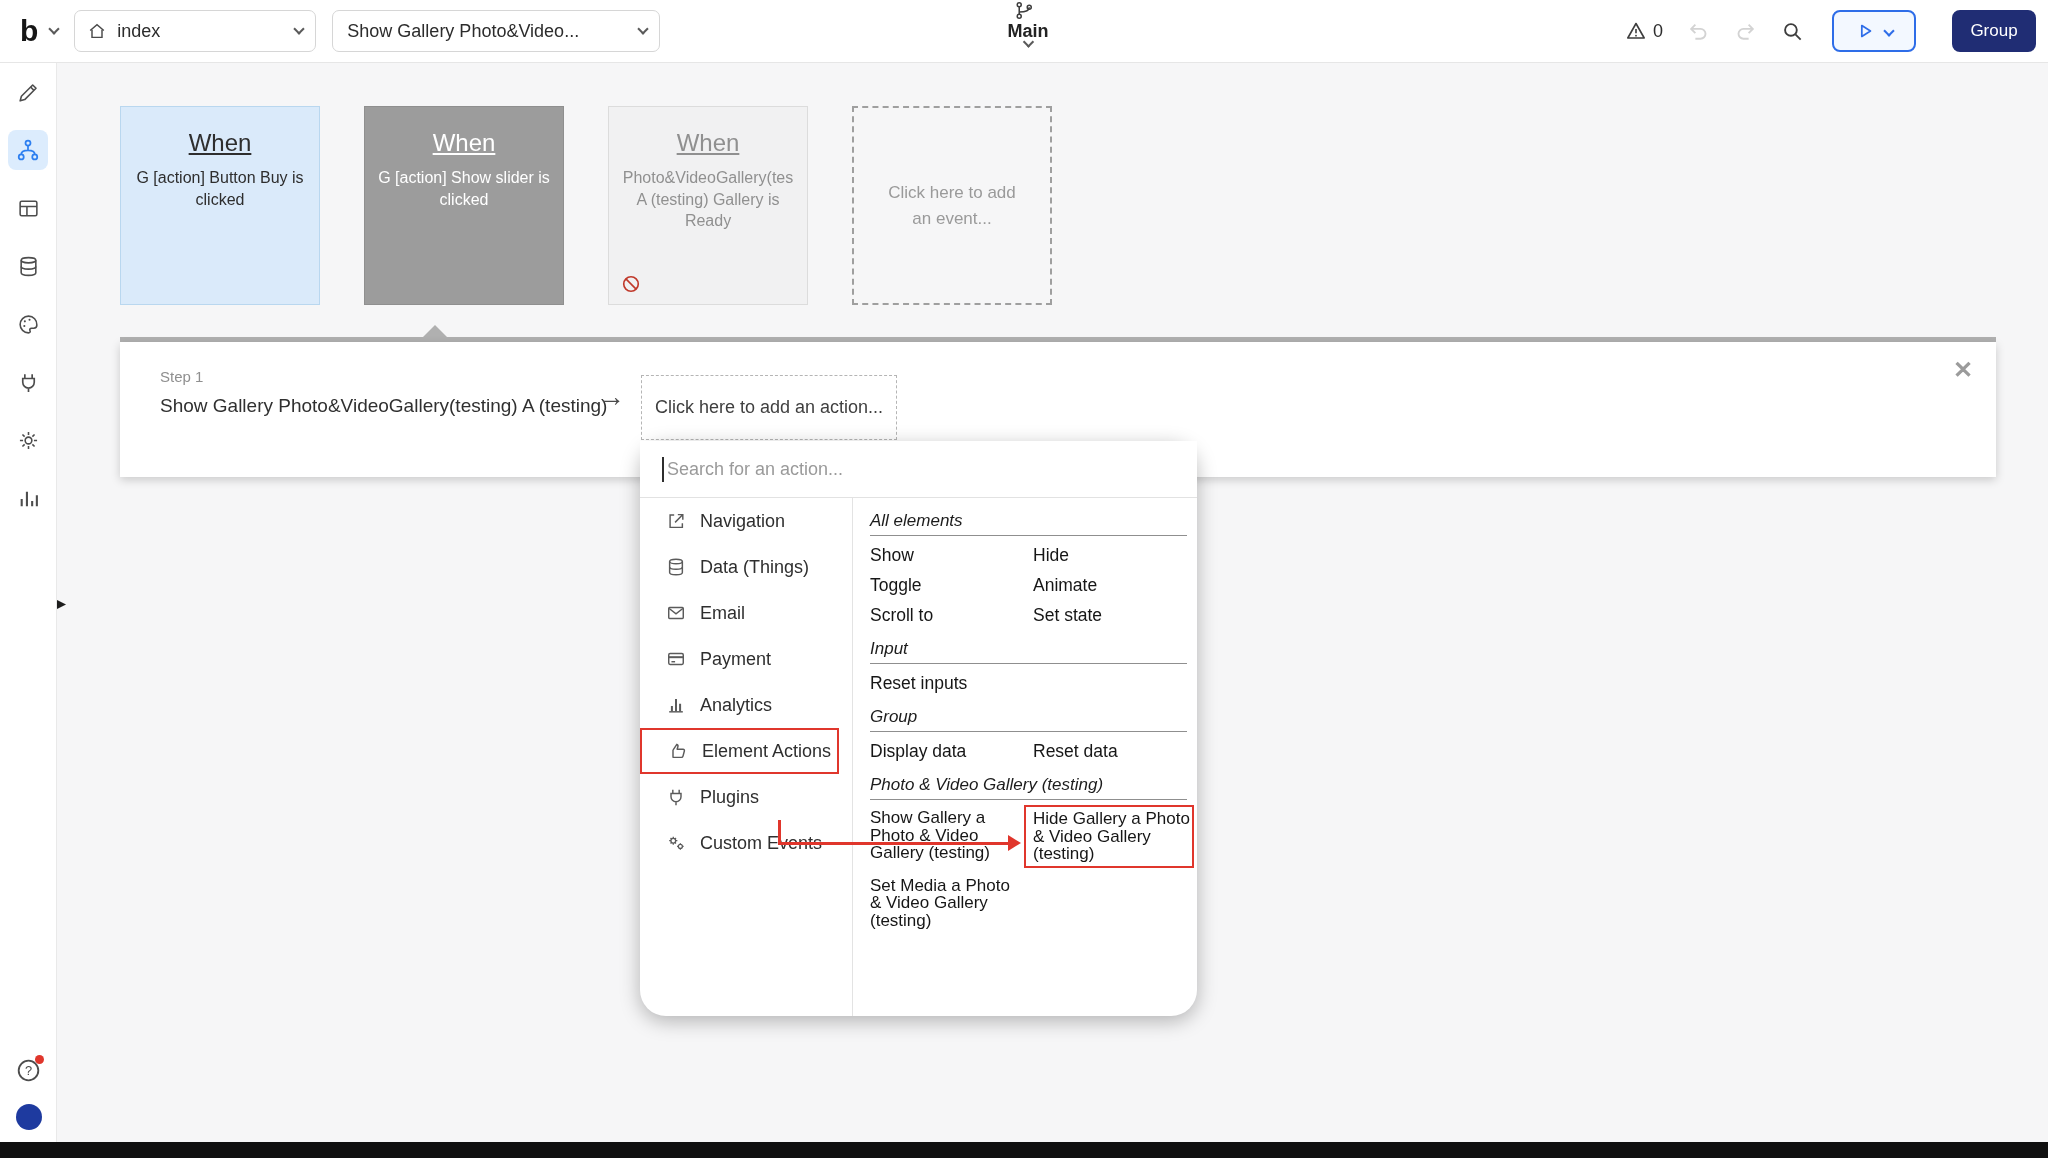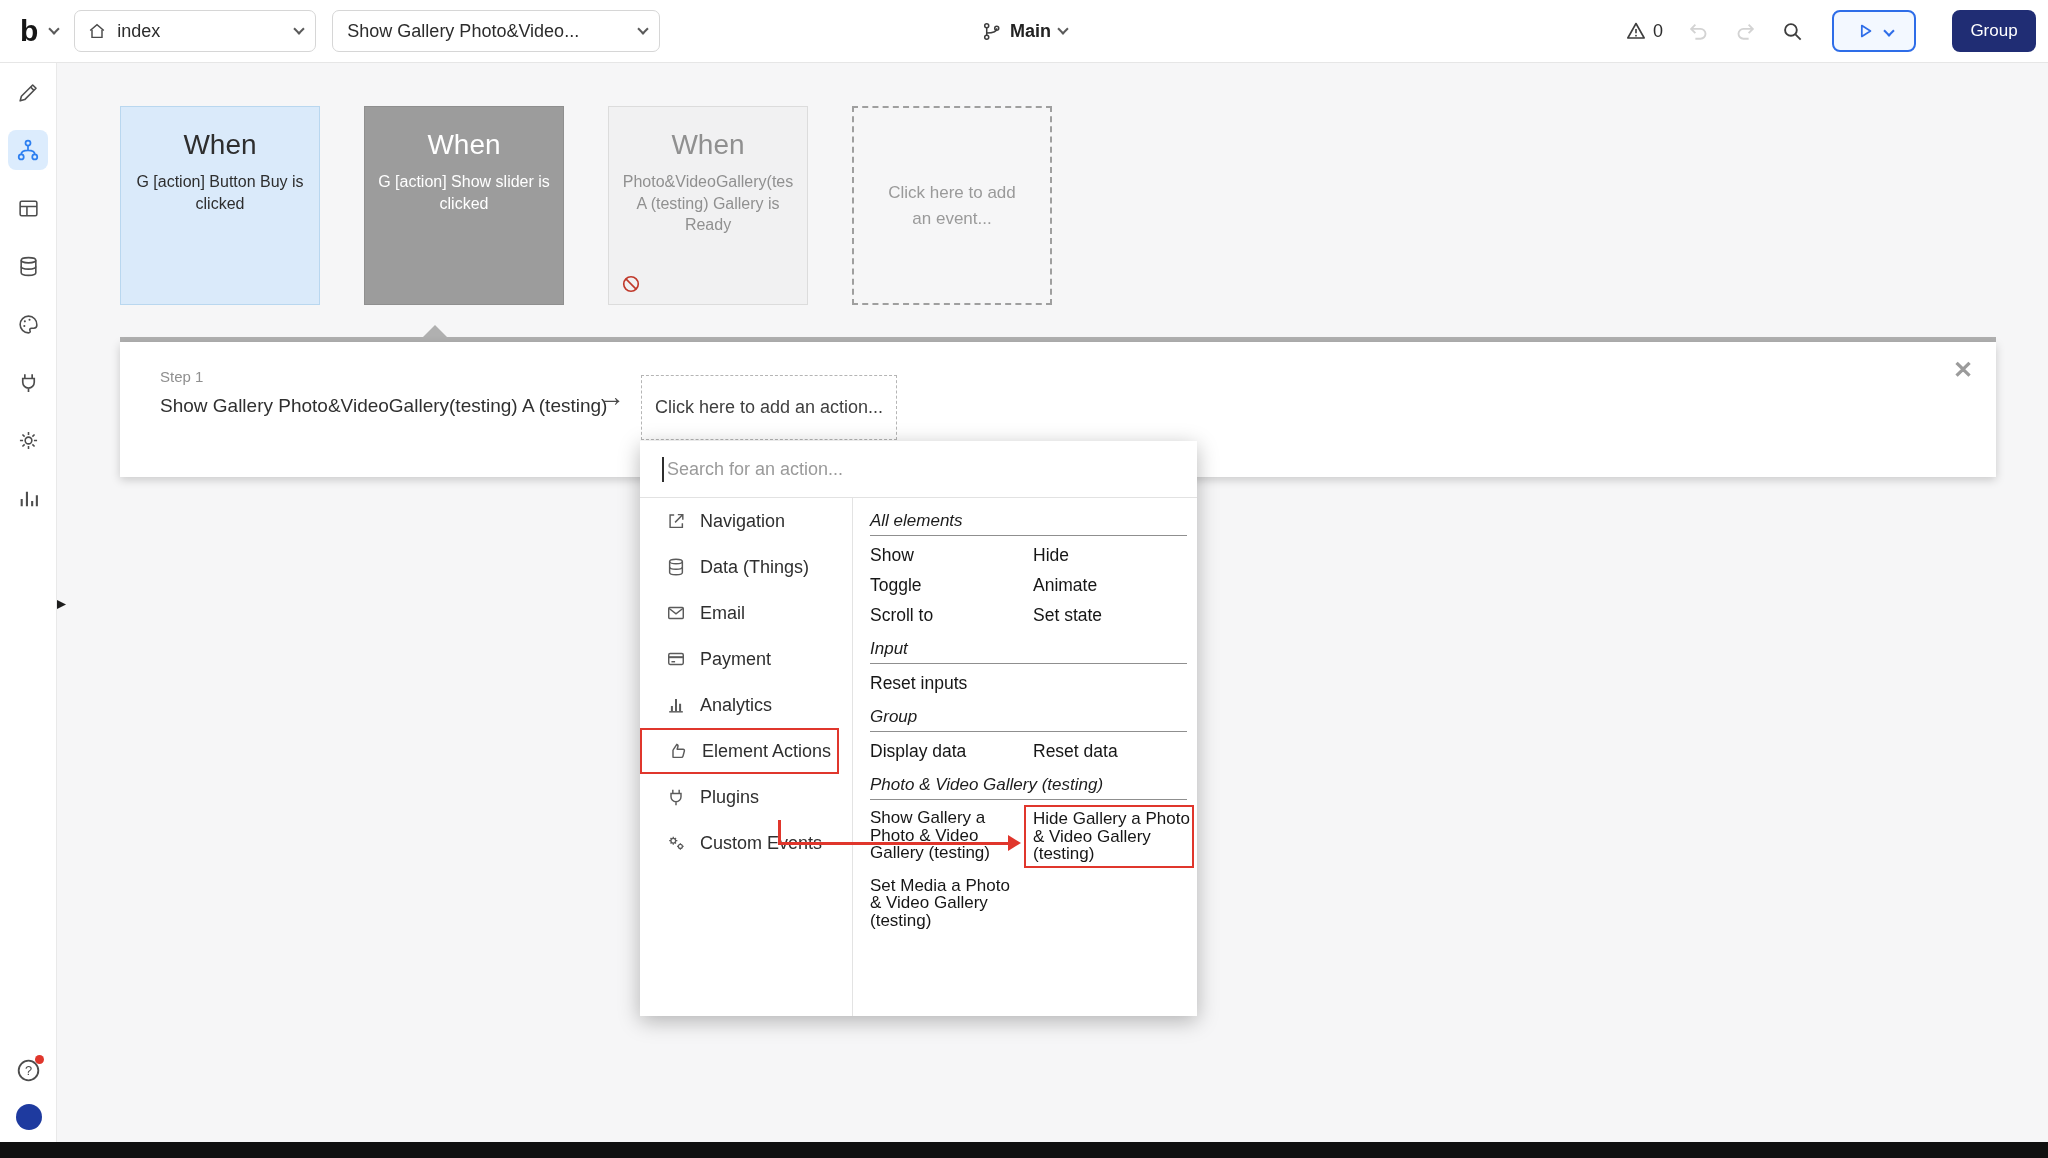--- a/index.html
+++ b/index.html
@@ -13,21 +13,21 @@
             display:flex; align-items:center; padding:0 12px; z-index:20; }
   .logo { font-size:30px; font-weight:800; color:#161616; margin:0 4px 0 8px; }
   .chev { width:8px; height:8px; border-right:2px solid #5a5a5a; border-bottom:2px solid #5a5a5a;
           transform:rotate(45deg); display:inline-block; margin-left:8px; margin-top:-4px; flex:0 0 auto; }
   .selector { display:flex; align-items:center; height:42px; border:1px solid #d6d6d6; border-radius:7px;
               background:#fff; padding:0 12px; font-size:18px; color:#2c2c2c; margin-left:16px; }
   .selector .chev { margin-left:auto; }
   .sel-page { width:242px; }
   .sel-workflow { width:328px; }
   .sel-label { margin-left:10px; white-space:nowrap; overflow:hidden; text-overflow:ellipsis; }
-  .branch-group { position:absolute; left:50%; transform:translateX(-50%); display:flex; align-items:center; height:63px; }
+  .branch-group { position:absolute; left:50%; transform:translateX(-50%); display:flex; align-items:center; height:63px;flex-direction:column; }
   .branch-label { font-size:18px; font-weight:700; color:#222; margin-left:8px; }
   .topbar-right { margin-left:auto; display:flex; align-items:center; gap:24px; }
   .icon-btn { display:flex; align-items:center; color:#3d3d3d; cursor:pointer; }
   .icon-btn.disabled { color:#d3d3d3; }
   .issues { display:flex; align-items:center; gap:6px; font-size:18px; color:#2d2d2d; }
   .btn-preview { display:flex; align-items:center; justify-content:center; gap:8px; width:84px; height:42px;
                  border:2px solid #2e6de8; border-radius:8px; background:#f3f8ff; margin-left:4px; }
   .btn-preview .chev { border-color:#2e6de8; margin:0 0 0 2px; }
   .btn-deploy { width:84px; height:42px; border:none; border-radius:8px; background:#202d74; color:#fff;
                 font-size:17px; font-family:inherit; margin-left:12px; cursor:pointer; }
@@ -41,42 +41,42 @@
   .side-bottom { position:absolute; }
   .help-wrap { left:15px; top:994px; width:27px; height:27px; color:#4d4d4d; }
   .help-dot { position:absolute; right:-2px; top:-2px; width:9px; height:9px; border-radius:50%; background:#e0362c; }
   .avatar { left:16px; top:1041px; width:26px; height:26px; border-radius:50%; background:#1e3a9f; }
 
   
   .canvas { left:57px; top:63px; width:1991px; height:1079px; background:#f6f6f7; overflow:hidden; }
   .bottombar { left:0; top:1142px; width:2048px; height:16px; background:#101010; }
 
   .card { position:absolute; top:43px; width:200px; height:199px; border:1px solid; text-align:center; padding:22px 13px 0; }
-  .card-title { font-size:28px; }
+  .card-title { font-size:24px;text-decoration:underline; }
   .card-sub { font-size:16px; line-height:1.35; margin-top:10px; }
   .card-blue { left:63px; background:#daeafa; border-color:#b9d7ef; color:#2e2e2e; }
   .card-selected { left:307px; background:#9c9c9c; border-color:#8f8f8f; color:#ffffff; }
   .card-disabled { left:551px; background:#f1f1f2; border-color:#dcdcdc; color:#909090; }
   .card-add { left:795px; background:transparent; border:2px dashed #9f9f9f; color:#9a9a9a;
               display:flex; align-items:center; justify-content:center; font-size:17px; padding:0 30px; line-height:1.5; }
   .no-icon { position:absolute; left:12px; bottom:10px; width:20px; height:20px; }
 
   .strip { left:63px; top:274px; width:1876px; height:5px; background:#b0b0b0; }
   .pointer { left:365px; top:262px; width:0; height:0; border-left:13px solid transparent;
              border-right:13px solid transparent; border-bottom:13px solid #b0b0b0; }
   .step-panel { left:63px; top:279px; width:1876px; height:135px; background:#fff; box-shadow:0 3px 9px rgba(0,0,0,.18); }
   .step-label { left:103px; top:305px; font-size:15px; color:#8f8f8f; }
   .step-title { left:103px; top:332px; font-size:19px; color:#303030; }
   .step-arrow { left:540px; top:318px; font-size:28px; color:#4a4a4a; }
   .add-action { left:584px; top:312px; width:256px; height:65px; border:1px dashed #b5b5b5; background:#fff;
                 display:flex; align-items:center; justify-content:center; font-size:18px; color:#3f3f3f; }
   .panel-close { left:1896px; top:293px; font-size:24px; color:#9b9b9b; font-weight:700; cursor:pointer; }
 
   
-  .popup { left:583px; top:378px; width:557px; height:575px; background:#fff; box-shadow:0 5px 20px rgba(0,0,0,.28); z-index:5; }
+  .popup { left:583px; top:378px; width:557px; height:575px; background:#fff; box-shadow:0 5px 20px rgba(0,0,0,.28); z-index:5;border-radius:26px; }
   .popup-search { position:absolute; left:0; top:0; right:0; height:57px; border-bottom:1px solid #e2e2e2; }
   .popup-search input { width:100%; height:100%; border:none; outline:none; padding-left:27px; font-size:18px;
                         font-family:inherit; color:#333; }
   .popup-search input::placeholder { color:#9a9a9a; }
   .caret { position:absolute; left:22px; top:16px; width:2px; height:25px; background:#2e2e2e; }
   .cat-col { position:absolute; left:0; top:57px; width:212px; bottom:0; }
   .cat { height:46px; display:flex; align-items:center; gap:14px; padding-left:26px; font-size:18px; color:#2f2f2f; cursor:pointer; }
   .cat svg { color:#5b5b5b; flex:0 0 auto; }
   .cat-highlight { border:2px solid #e0362c; width:199px; }
   .col-divider { position:absolute; left:212px; top:57px; bottom:0; width:1px; background:#e3e3e3; }

